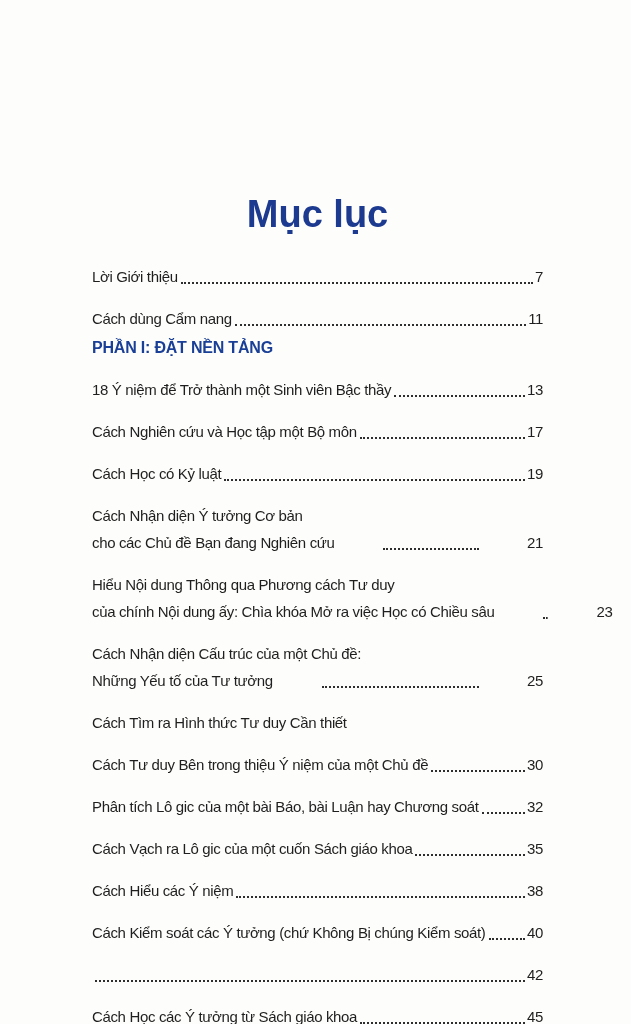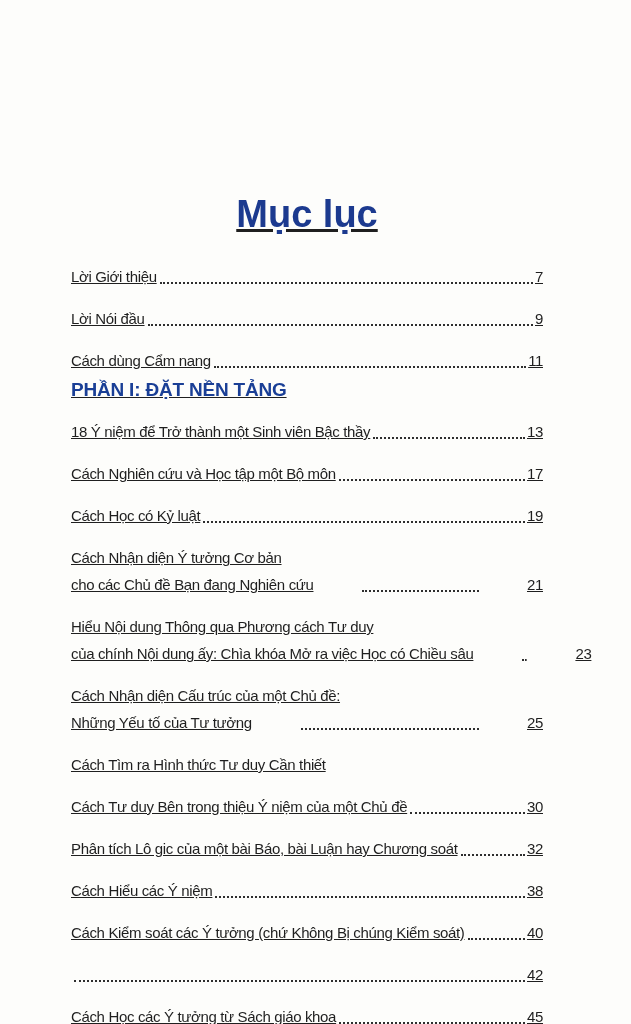--- a/index.html
+++ b/index.html
@@ -6,23 +6,22 @@
   body {
     width: 631px; height: 1024px;
     background: #fdfdfb;
     font-family: "Liberation Sans", "DejaVu Sans", sans-serif;
     color: #1f1f1f;
     overflow: hidden;
   }
   .page {
     box-sizing: border-box;
     width: 631px; height: 784px;
-    padding: 188px 88px 0 71px;
+    padding: 188px 88px 0 92px;
     background: #fdfdfb;
-    text-decoration: underline;
   }
   .doc-title {
     text-align: center;
     font-size: 38px;
     font-weight: bold;
     letter-spacing: 0px;
     color: #1c3a8f;
     line-height: 52px;
     margin: 0 0 26px 0;
   }
@@ -40,21 +39,21 @@
   .leader {
     flex: 1 1 auto;
     min-width: 5px;
     border-bottom: 2px dotted #2e2e2e;
     margin: 0 2px 4px 3px;
   }
   .pagenum { white-space: nowrap; }
   .section-heading {
     color: #1a3f96;
     font-weight: bold;
-    font-size: 19px;
+    font-size: 16px;
     letter-spacing: -0.2px;
     line-height: 22px;
     margin: -4px 0 12px 0;
   }
 </style>
 </head>
 <body>
 
 <div class="page">
 
@@ -63,27 +62,20 @@
   <div class="toc">
 
     <div class="entry">
       <div class="line">
         <span class="label">Lời Giới thiệu</span>
         <span class="leader"></span>
         <span class="pagenum">7</span>
       </div>
     </div>
 
-    <div class="entry">
-      <div class="line">
-        <span class="label">Lời Nói đầu</span>
-        <span class="leader"></span>
-        <span class="pagenum">9</span>
-      </div>
-    </div>
 
     <div class="entry">
       <div class="line">
         <span class="label">Cách dùng Cẩm nang</span>
         <span class="leader"></span>
         <span class="pagenum">11</span>
       </div>
     </div>
 
     <div class="section-heading">PHẦN I: ĐẶT NỀN TẢNG</div>
@@ -160,20 +152,27 @@
     </div>
 
     <div class="entry">
       <div class="line">
         <span class="label">Phân tích Lô gic của một bài Báo, bài Luận hay Chương soát</span>
         <span class="leader"></span>
         <span class="pagenum">32</span>
       </div>
     </div>
 
+    <div class="entry">
+      <div class="line">
+        <span class="label">Cách Vạch ra Lô gic của một cuốn Sách giáo khoa</span>
+        <span class="leader"></span>
+        <span class="pagenum">35</span>
+      </div>
+    </div>
 
     <div class="entry">
       <div class="line">
         <span class="label">Cách Hiểu các Ý niệm</span>
         <span class="leader"></span>
         <span class="pagenum">38</span>
       </div>
     </div>
 
     <div class="entry">

